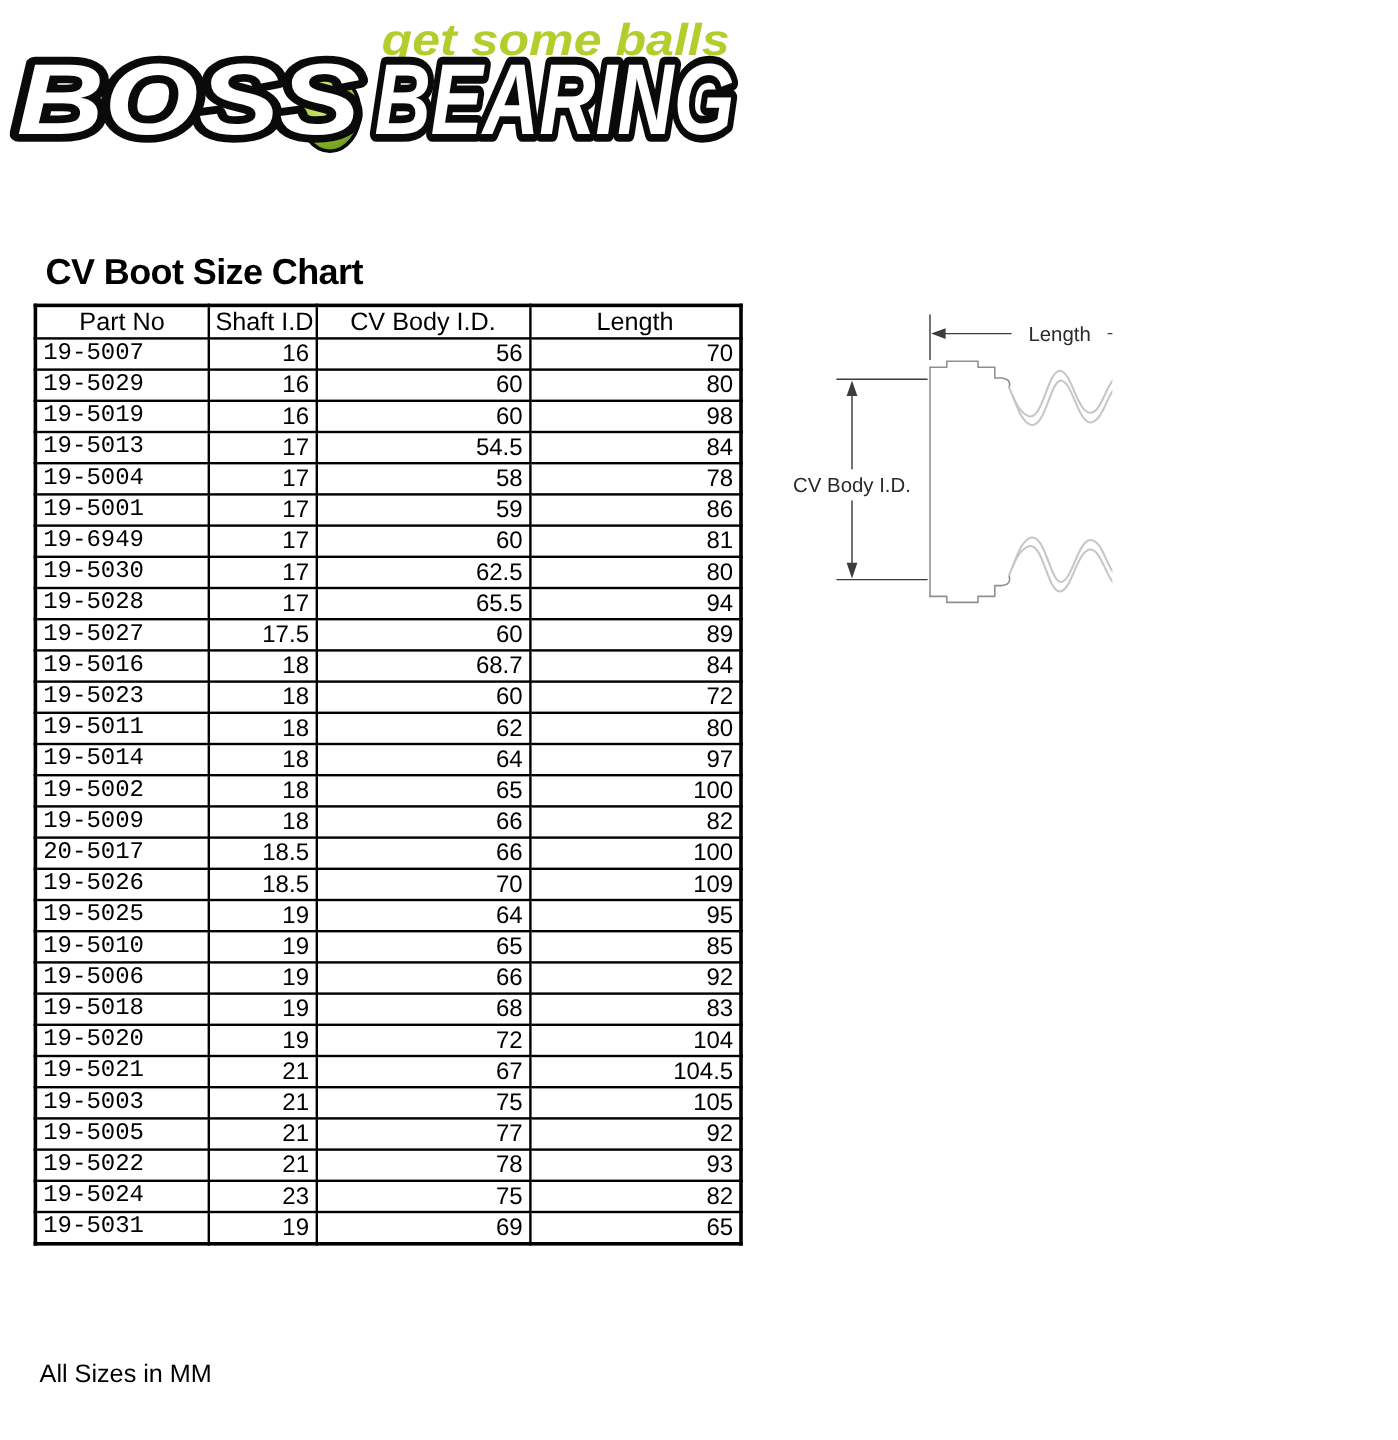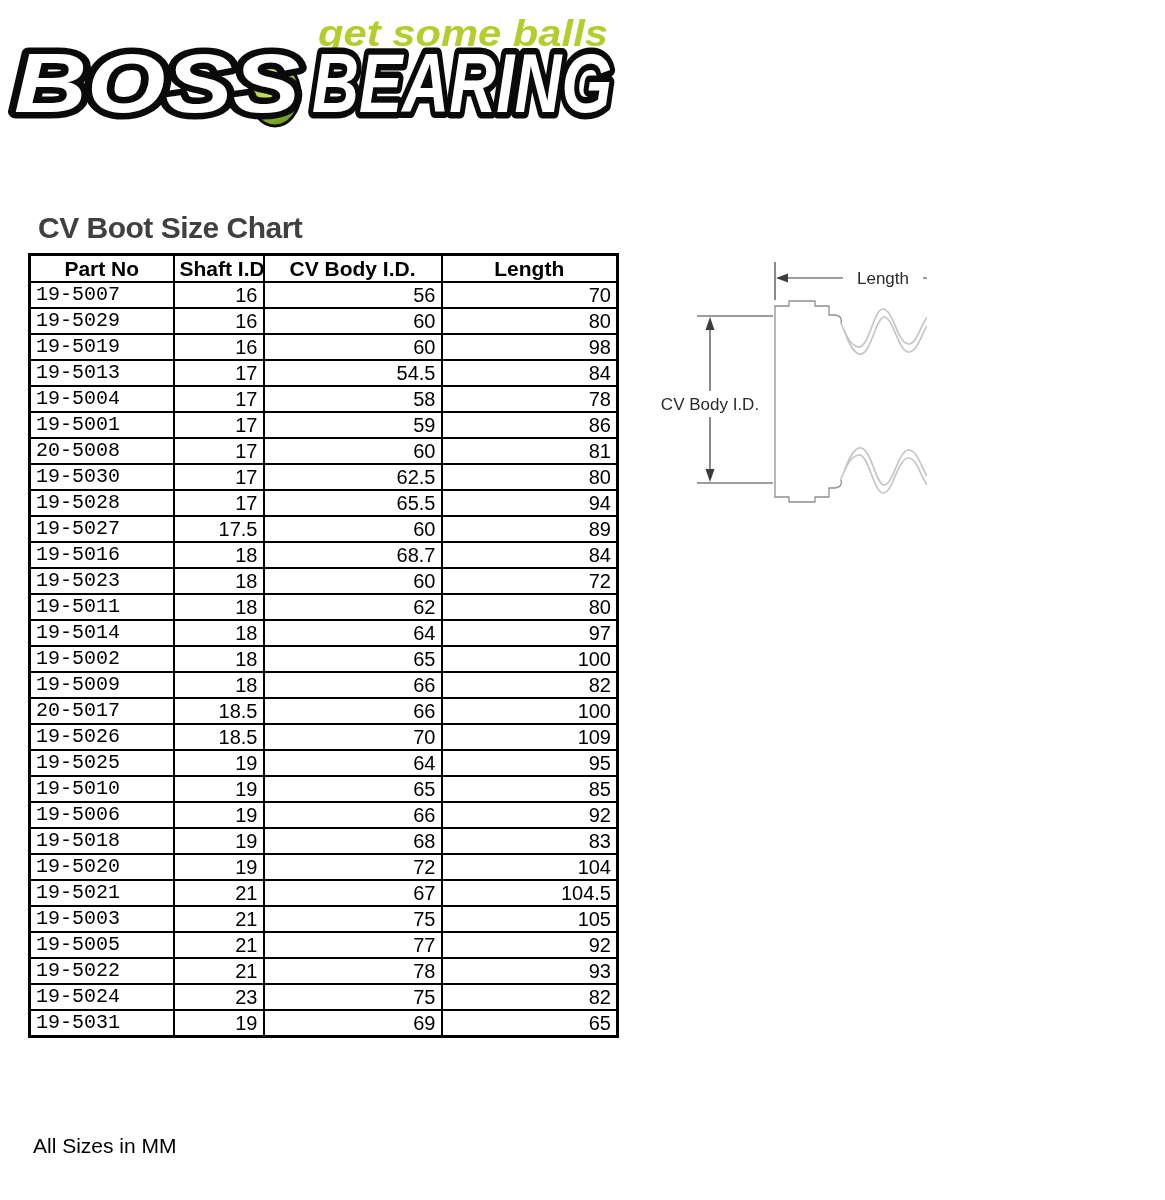--- a/index.html
+++ b/index.html
@@ -5,34 +5,34 @@
   html,body{margin:0;padding:0;background:#fff;}
   .page{
     position:relative;width:927px;height:1200px;background:#fff;
     font-family:"Liberation Sans",sans-serif;color:#000;overflow:hidden;
   }
   
   .logo{position:absolute;left:8px;top:8px;width:612px;height:122px;}
   
   .page-title{
     position:absolute;left:38px;top:211px;
-    font-size:30px;font-weight:bold;color:#404040;letter-spacing:-0.5px;
+    font-size:30px;font-weight:bold;color:#000000;letter-spacing:-0.5px;
   }
   
   .size-table{
     position:absolute;left:28px;top:253px;width:588px;
     border-collapse:collapse;table-layout:fixed;
     border:3px solid #000;
   }
   .size-table th,.size-table td{
     border:2px solid #000;
     font-size:20px;line-height:24px;height:24px;
     padding:0 5px;white-space:nowrap;overflow:hidden;
   }
-  .size-table th{font-size:21px;font-weight:bold;text-align:center;height:25px;}
+  .size-table th{font-size:21px;font-weight:normal;text-align:center;height:25px;}
   .size-table td.part{text-align:left;font-family:Liberation Mono, monospace;}
   .size-table td.num{text-align:right;}
   
   .footnote{position:absolute;left:33px;top:1134px;font-size:21px;color:#000;}
   
   .diagram{position:absolute;left:645px;top:250px;width:520px;height:262px;}
   .dim{stroke:#3c3c3c;stroke-width:1.2;fill:none;}
   .dimhead{fill:#3c3c3c;stroke:none;}
   .dimlabel{font-size:17px;fill:#2a2a2a;font-family:"Liberation Sans",sans-serif;}
   .boot-light{stroke:#c6c6c6;stroke-width:1.7;fill:none;stroke-linejoin:round;stroke-linecap:round;}
@@ -108,21 +108,21 @@
           <td class="num">58</td>
           <td class="num">78</td>
         </tr>
         <tr>
           <td class="part">19-5001</td>
           <td class="num">17</td>
           <td class="num">59</td>
           <td class="num">86</td>
         </tr>
         <tr>
-          <td class="part">20-5008</td>
+          <td class="part">19-6949</td>
           <td class="num">17</td>
           <td class="num">60</td>
           <td class="num">81</td>
         </tr>
         <tr>
           <td class="part">19-5030</td>
           <td class="num">17</td>
           <td class="num">62.5</td>
           <td class="num">80</td>
         </tr>

